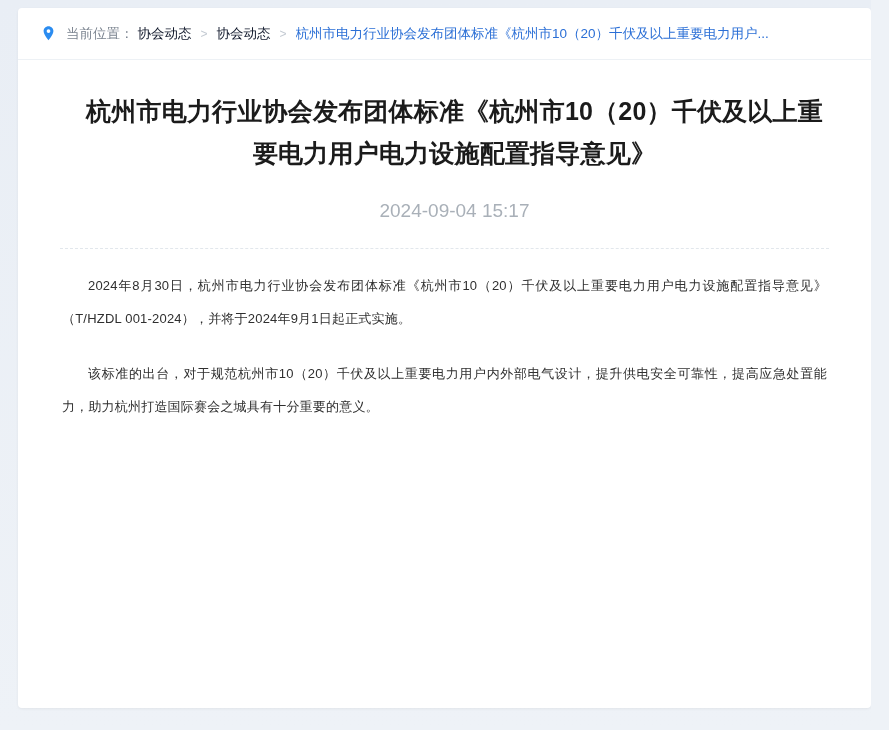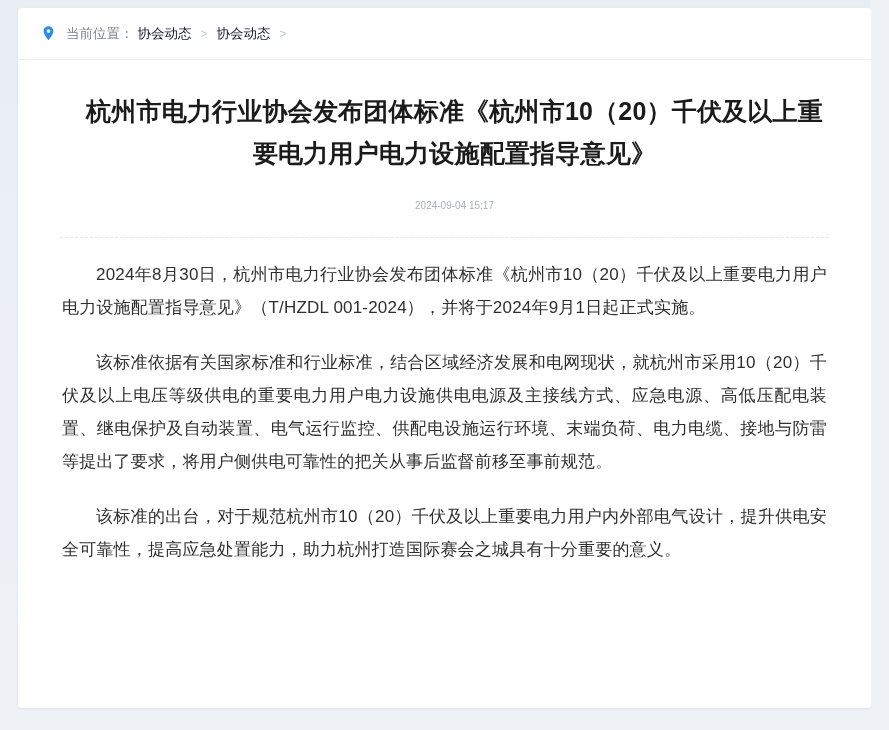--- a/index.html
+++ b/index.html
@@ -73,36 +73,36 @@
     font-size: 25px;
     line-height: 42px;
     color: #1b1b1b;
     text-align: center;
     font-weight: bold;
     letter-spacing: 0.2px;
   }
   .doc-date {
     margin-top: 26px;
     text-align: center;
-    font-size: 10px;
+    font-size: 19px;
     color: #a9b0b8;
   }
   .divider {
     margin: 26px 42px 0 42px;
     border-top: 1px dashed #e2e7ec;
     height: 0;
   }
 
   
   .body-wrap {
     padding: 20px 44px 40px 44px;
   }
   p.para {
     margin: 0 0 22px 0;
-    font-size: 17px;
+    font-size: 13px;
     line-height: 33px;
     color: #2f2f2f;
     text-indent: 2em;
     text-align: justify;
     letter-spacing: 0.2px;
   }
   p.para:last-child { margin-bottom: 0; }
 
   
   .edge {
@@ -125,30 +125,30 @@
         <svg width="17" height="17" viewBox="0 0 17 17">
           <path d="M8.5 1.3c-2.7 0-4.9 2.15-4.9 4.8 0 3.5 4.9 9.2 4.9 9.2s4.9-5.7 4.9-9.2c0-2.65-2.2-4.8-4.9-4.8z" fill="#2b8cf0"></path>
           <circle cx="8.5" cy="6.1" r="1.85" fill="#ffffff"></circle>
         </svg>
       </span>
       <span class="bc-label">当前位置：</span>
       <span class="bc-link">协会动态</span>
       <span class="bc-sep">&gt;</span>
       <span class="bc-link">协会动态</span>
       <span class="bc-sep">&gt;</span>
+      <span class="bc-current">杭州市电力行业协会发布团体标准《杭州市10（20）千伏及以上重要电力用户...</span>
     </div>
 
     <div class="title-wrap">
       <h1 class="doc-title">杭州市电力行业协会发布团体标准《杭州市10（20）千伏及以上重要电力用户电力设施配置指导意见》</h1>
       <div class="doc-date">2024-09-04 15:17</div>
     </div>
 
     <div class="divider"></div>
 
     <div class="body-wrap">
       <p class="para">2024年8月30日，杭州市电力行业协会发布团体标准《杭州市10（20）千伏及以上重要电力用户电力设施配置指导意见》（T/HZDL 001-2024），并将于2024年9月1日起正式实施。</p>
-      <p class="para">该标准依据有关国家标准和行业标准，结合区域经济发展和电网现状，就杭州市采用10（20）千伏及以上电压等级供电的重要电力用户电力设施供电电源及主接线方式、应急电源、高低压配电装置、继电保护及自动装置、电气运行监控、供配电设施运行环境、末端负荷、电力电缆、接地与防雷等提出了要求，将用户侧供电可靠性的把关从事后监督前移至事前规范。</p>
       <p class="para">该标准的出台，对于规范杭州市10（20）千伏及以上重要电力用户内外部电气设计，提升供电安全可靠性，提高应急处置能力，助力杭州打造国际赛会之城具有十分重要的意义。</p>
     </div>
 
   </div>
   <div class="edge"></div>
 </div>
 
 </body></html>

